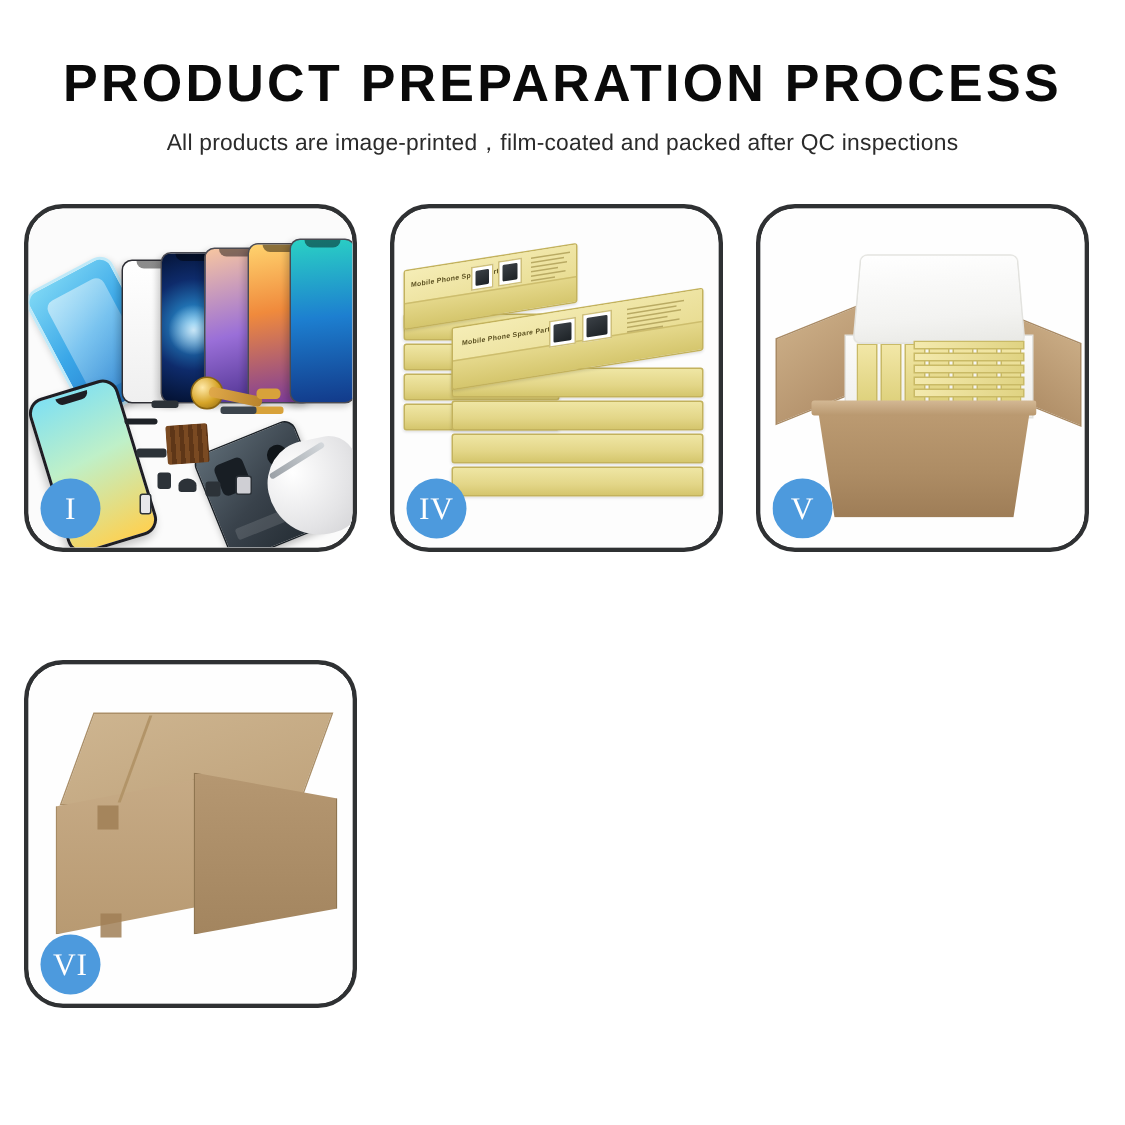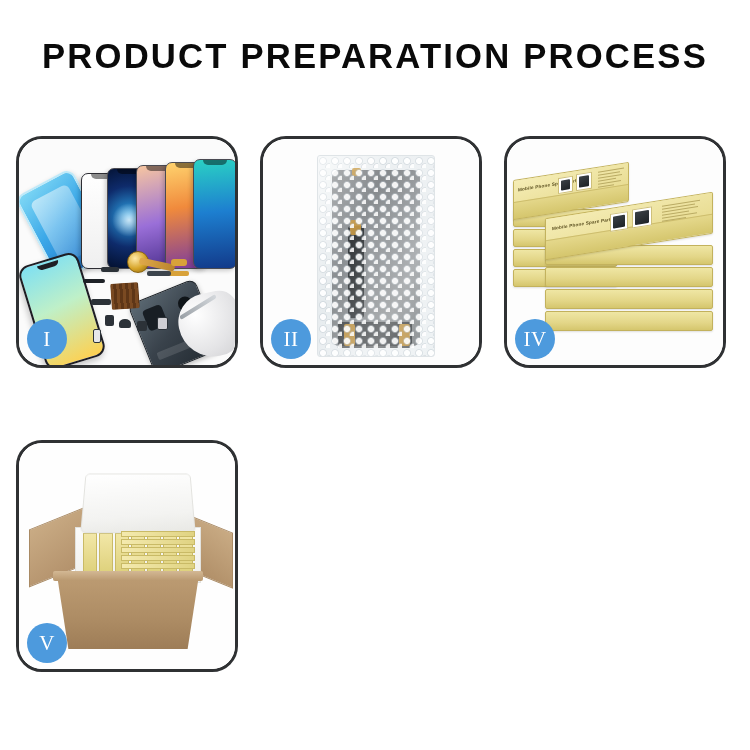--- a/index.html
+++ b/index.html
@@ -354,20 +354,21 @@
     background:#a07f56; z-index:5; opacity:.85;
   }
 </style>
 </head>
 <body>
 
 <div class="page">
 
   <div class="header">
     <div class="title">PRODUCT PREPARATION PROCESS</div>
+    <div class="subtitle">All products are image-printed，film-coated and packed after QC inspections</div>
   </div>
 
   <div class="grid">
 
     <div class="panel">
       <div class="stage">
         <div class="p1-bg"></div>
         <div class="film"></div>
         <div class="fanwrap">
           <div class="fan f1">
@@ -406,37 +407,20 @@
           <div class="sp h"></div>
           <div class="sp i2"></div>
         <div class="sp j"></div>
           <div class="sp k"></div>
         <div class="hand"></div>
         <div class="tweezer"></div>
       </div>
       <div class="badge">I</div>
     </div>
 
-    <div class="panel">
-      <div class="stage">
-        <div class="p2-bg"></div>
-        <div class="bubblebag">
-          <div class="innerscreen"></div>
-          <div class="innerflex"></div>
-          <div class="innerflex2"></div>
-          <div class="goldtab g1"></div>
-          <div class="goldtab g2"></div>
-          <div class="goldtab g3"></div>
-          <div class="goldtab g4"></div>
-          <div class="bubbles"></div>
-          <div class="bagsheen"></div>
-        </div>
-      </div>
-      <div class="badge">II</div>
-    </div>
 
 
     <div class="panel">
       <div class="stage">
         <div class="p4-bg"></div>
         <div class="stack">
 
           <div class="sbox" style="left:0; top:108px; width:104px; height:18px;"></div>
           <div class="sbox" style="left:0; top:88px;  width:104px; height:18px;"></div>
           <div class="sbox" style="left:0; top:68px;  width:104px; height:18px;"></div>
@@ -513,15 +497,29 @@
               <b></b>
               <b></b>
           </div>
           <div class="cartonrim"></div>
           <div class="cartonfront"></div>
         </div>
       </div>
       <div class="badge">V</div>
     </div>
 
+    <div class="panel">
+      <div class="stage">
+        <div class="p6-bg"></div>
+        <div class="c6">
+          <div class="top"></div>
+          <div class="topseam"></div>
+          <div class="left"></div>
+          <div class="right"></div>
+          <div class="tape"></div>
+          <div class="tape2"></div>
+        </div>
+      </div>
+      <div class="badge">VI</div>
+    </div>
 
   </div>
 </div>
 
 </body></html>

